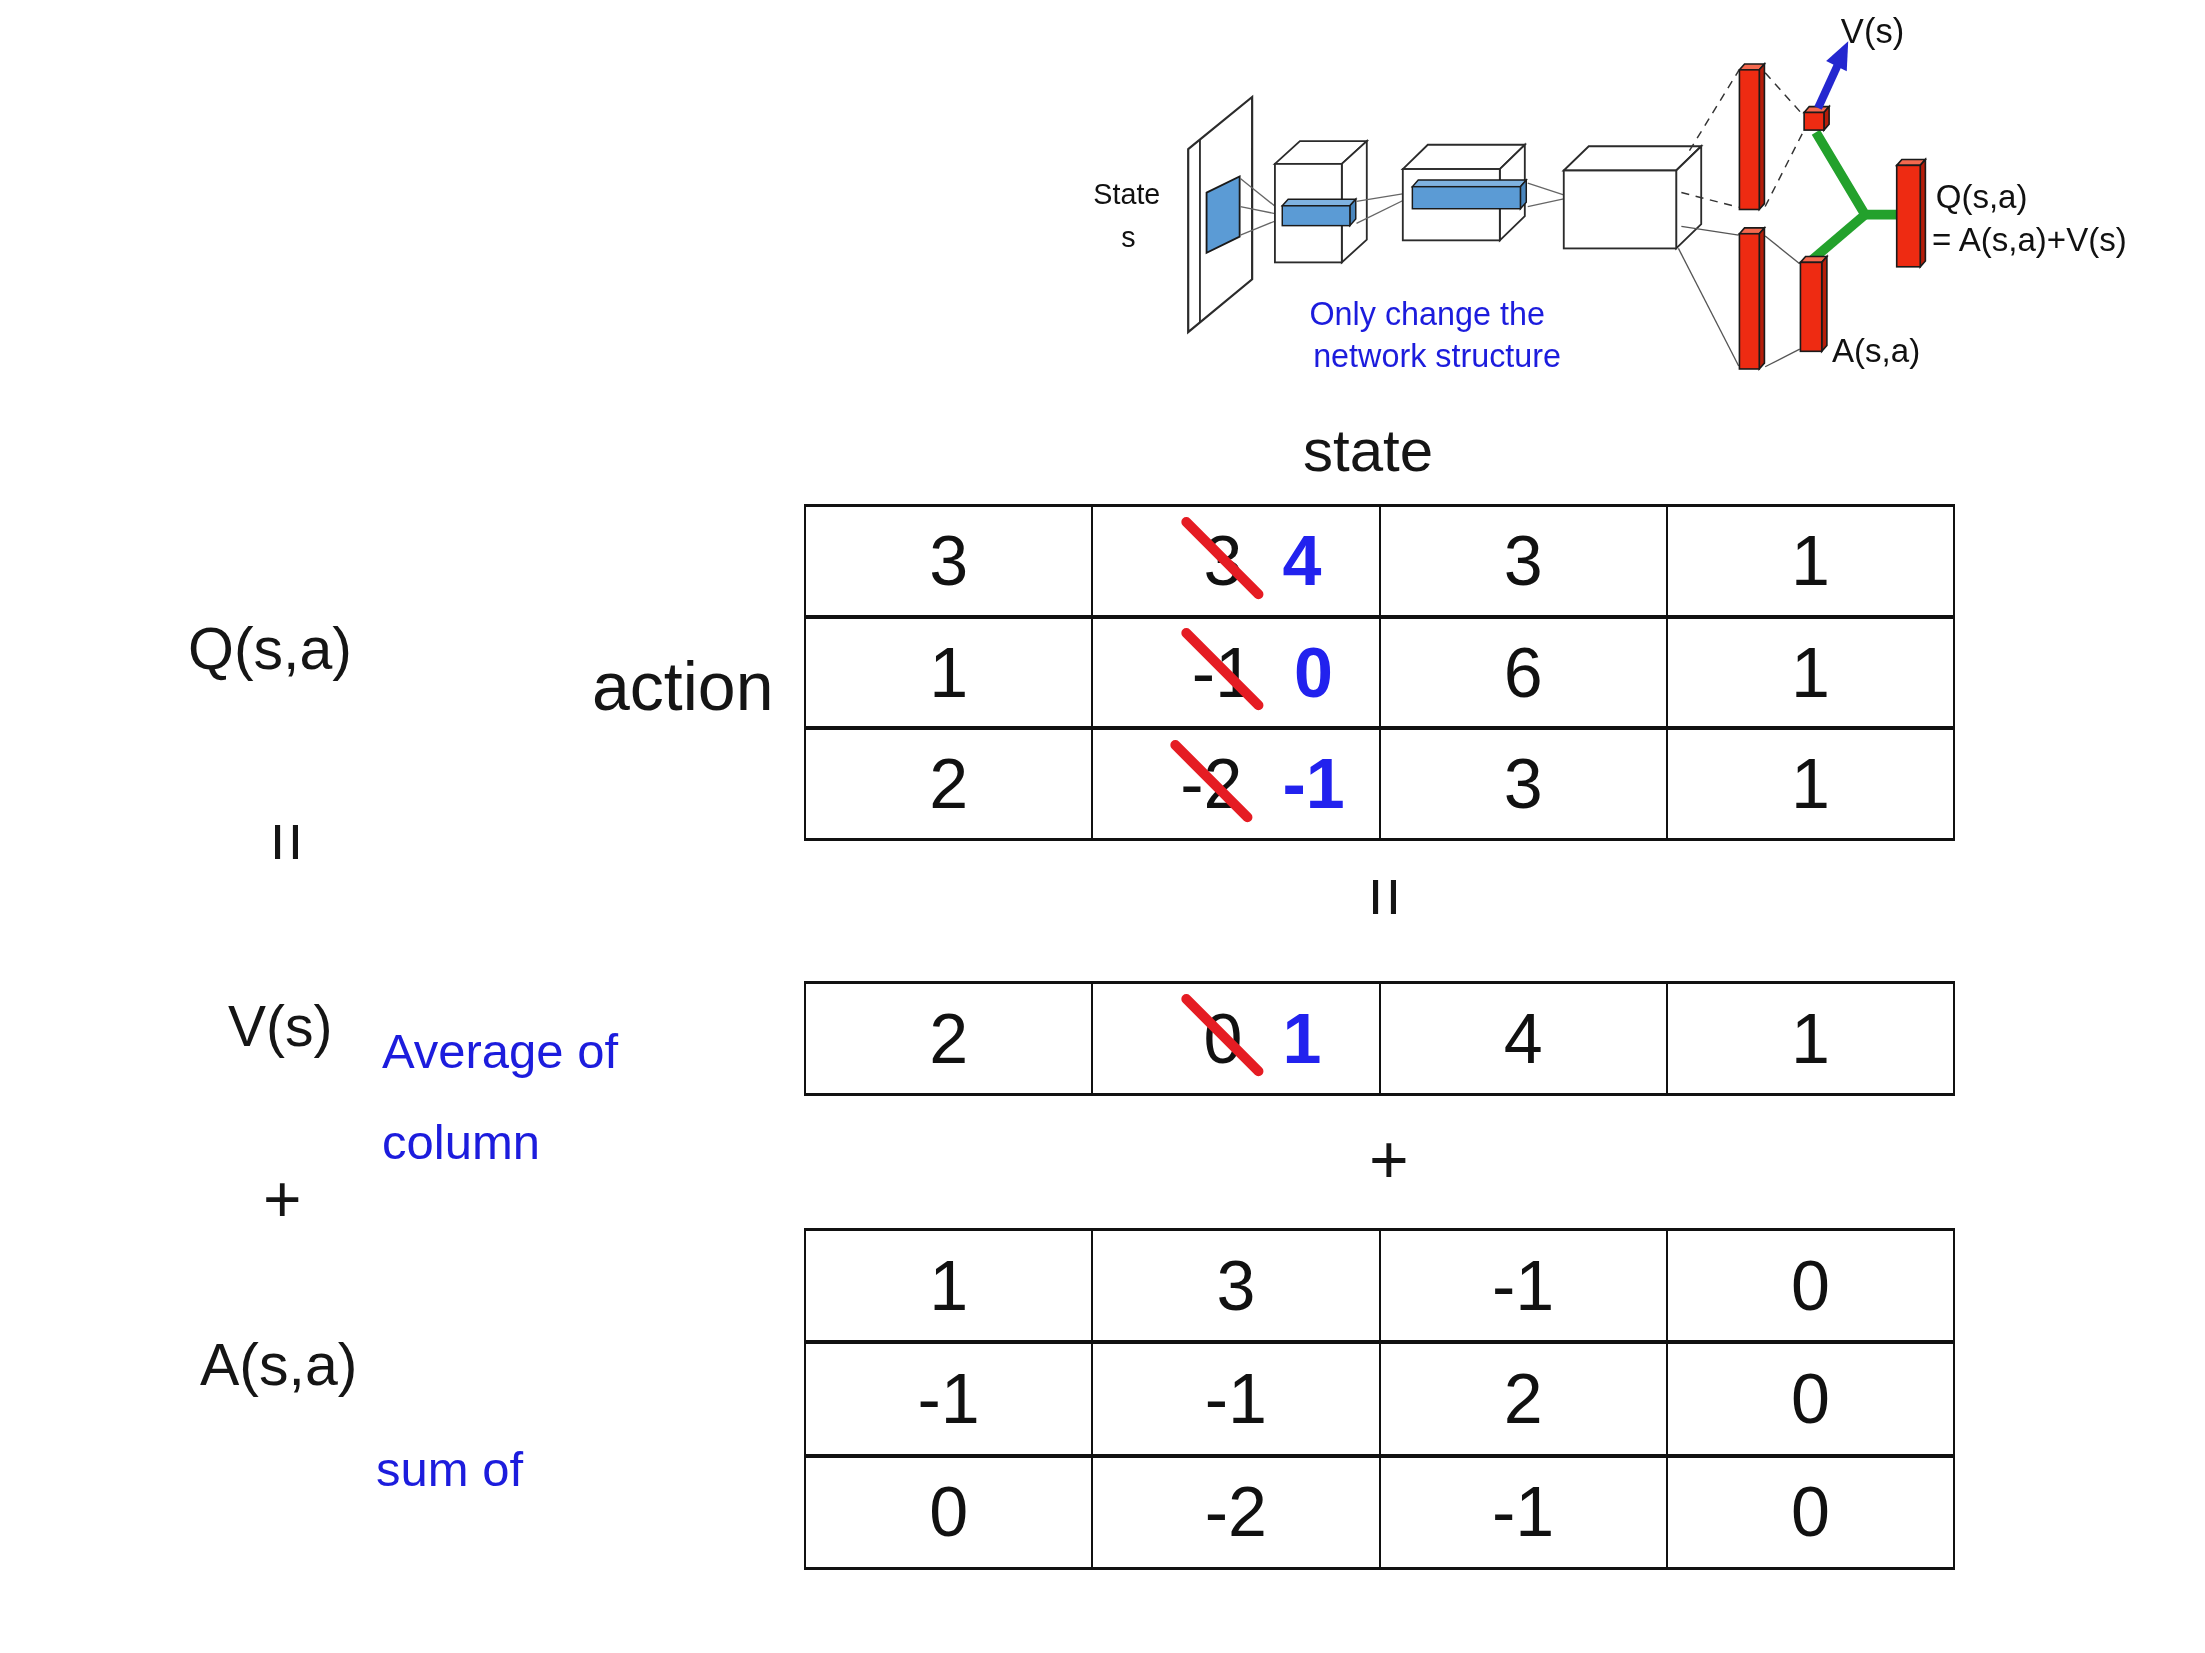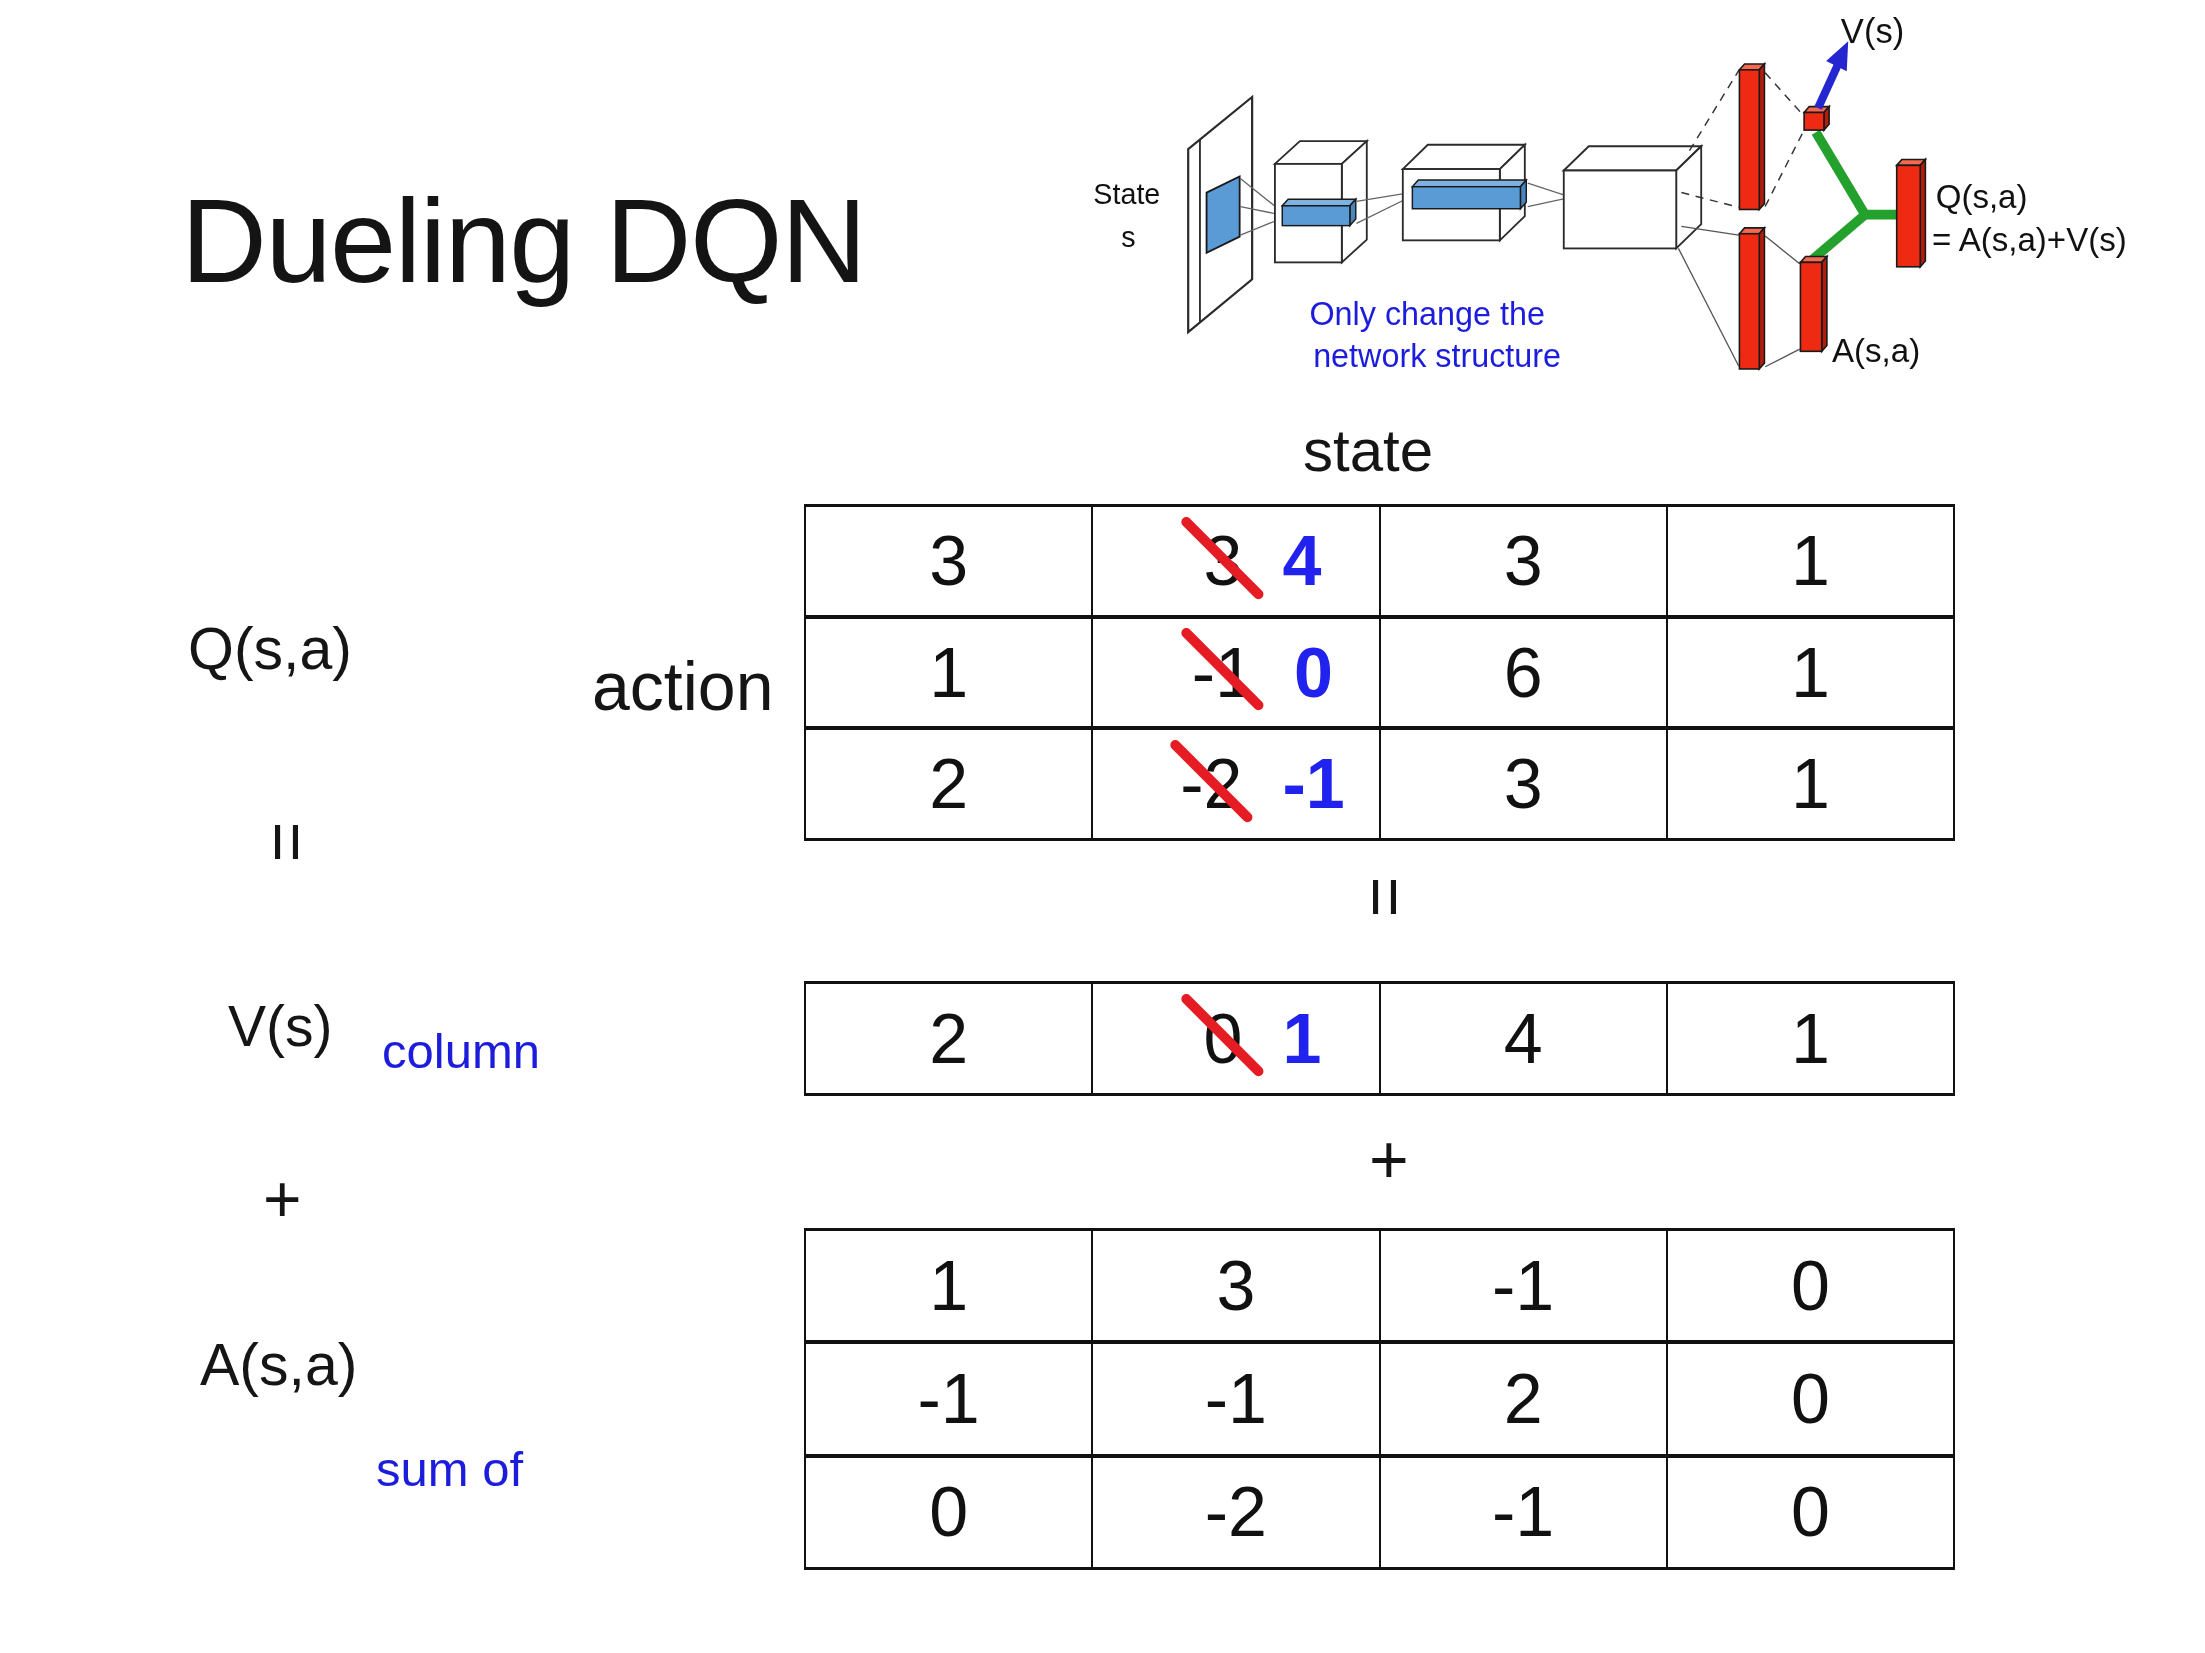--- a/index.html
+++ b/index.html
@@ -78,29 +78,29 @@
 
   svg{position:absolute;font-family:"Liberation Sans", sans-serif;}
   svg text{fill:#111;}
   svg .bluetxt{fill:#1c1cdd;}
 </style>
 </head>
 <body>
 
 <div class="slide">
 
-  <div class="abs title">Dueling DQN</div>
 
   <div class="abs biglabel lbl-q">Q(s,a)</div>
   <div class="abs vert-eq eq1">=</div>
   <div class="abs biglabel lbl-v">V(s)</div>
   <div class="abs plus plus1">+</div>
   <div class="abs biglabel lbl-a">A(s,a)</div>
 
   <div class="abs bluenote note-avg">
+    <div>Average of</div>
     <div>column</div>
   </div>
   <div class="abs bluenote note-sum">
     <div>sum of</div>
   </div>
 
   <div class="abs biglabel lbl-action">action</div>
   <div class="abs biglabel lbl-state">state</div>
 
   <div class="mtable q-table">

